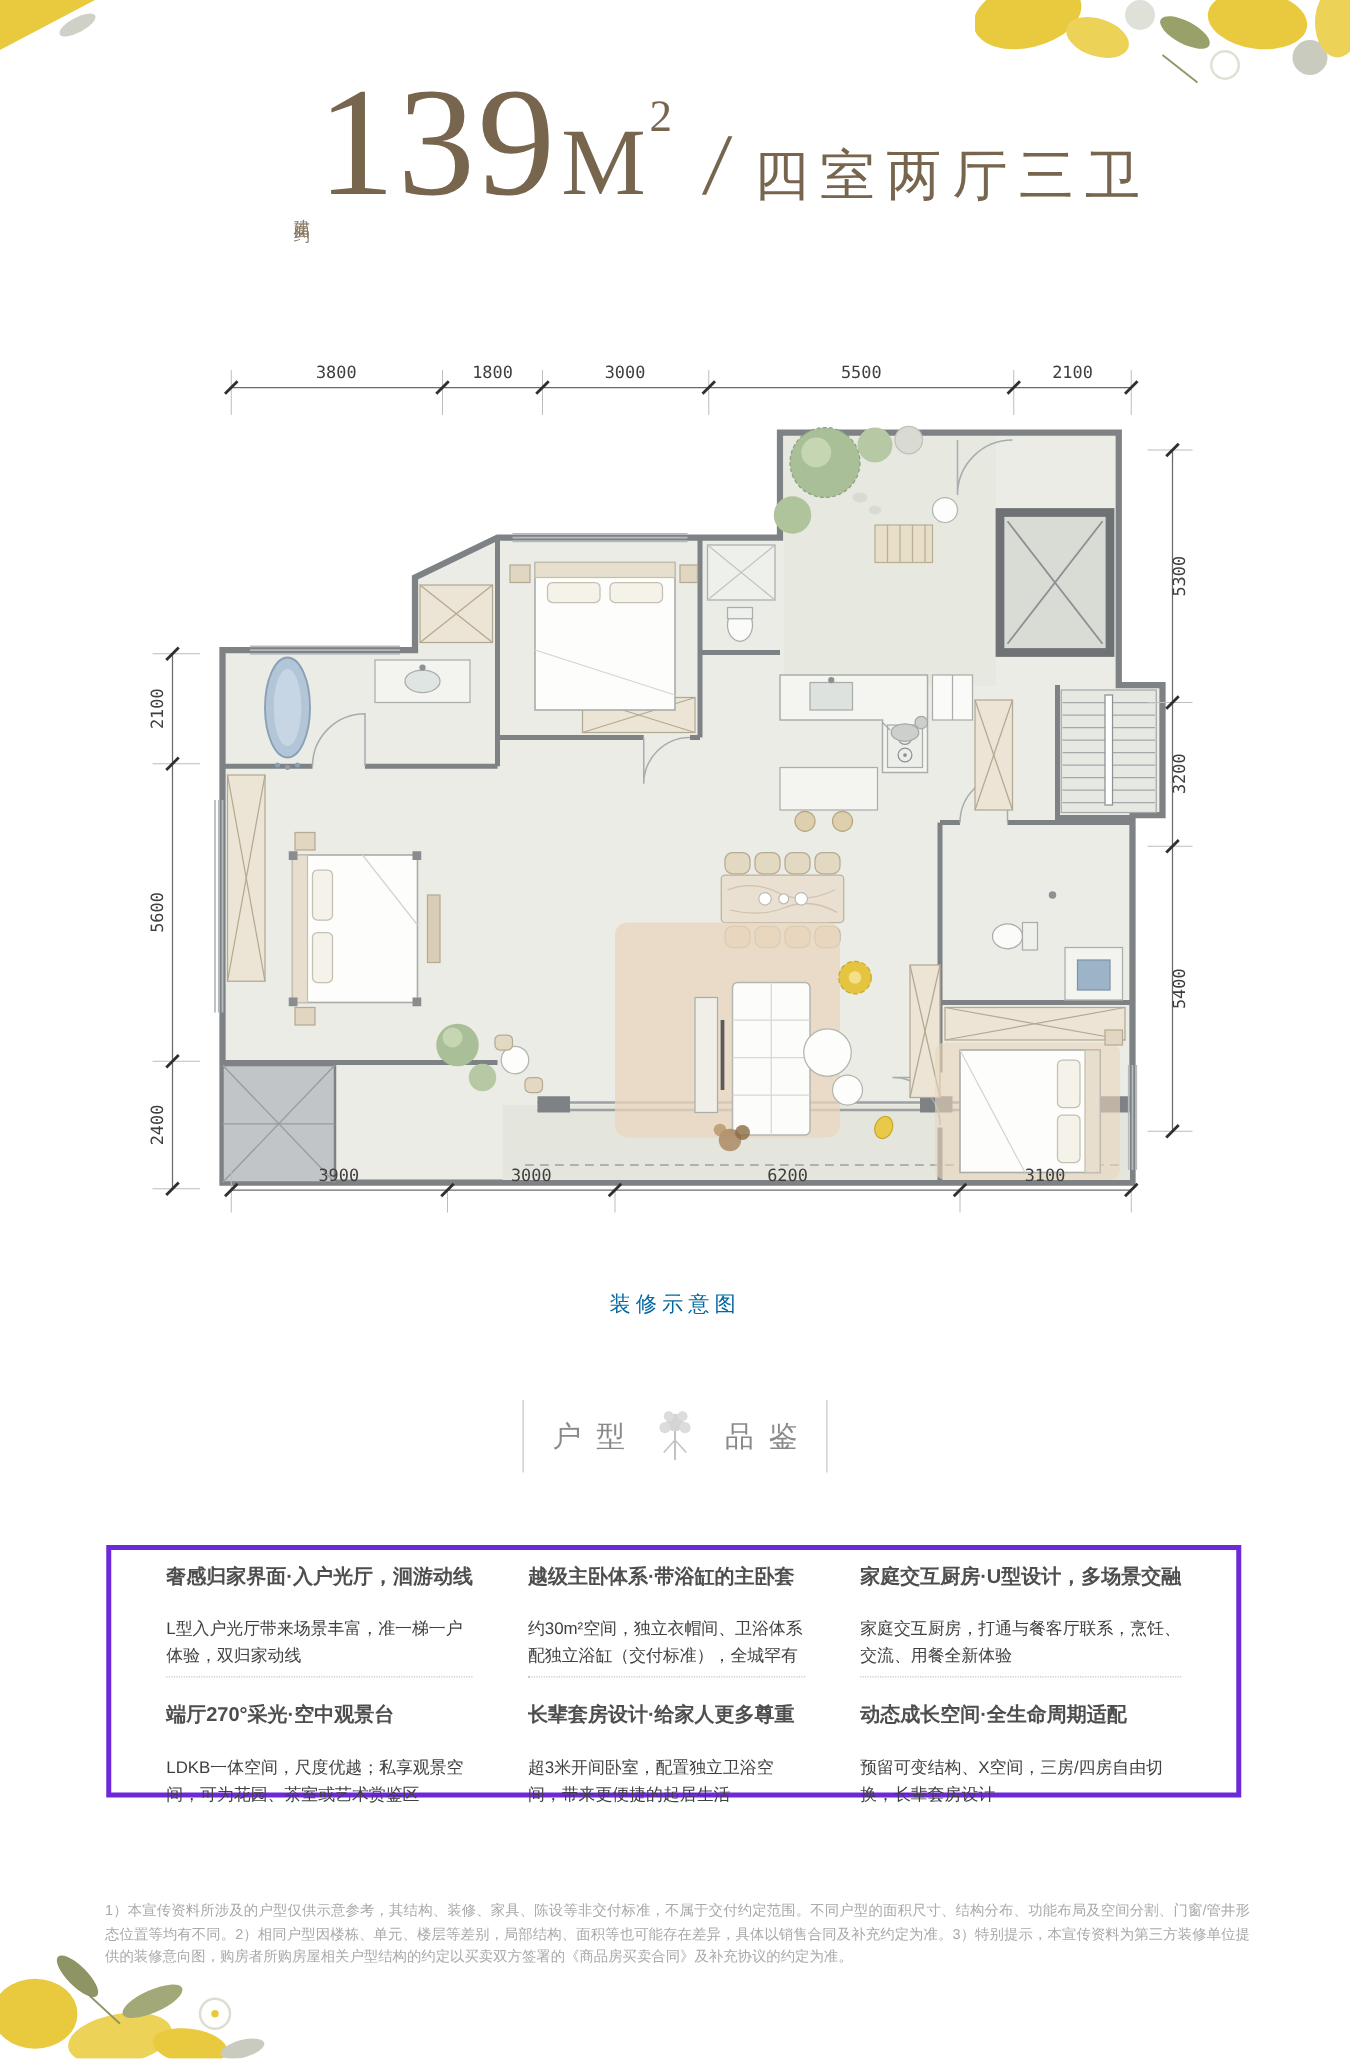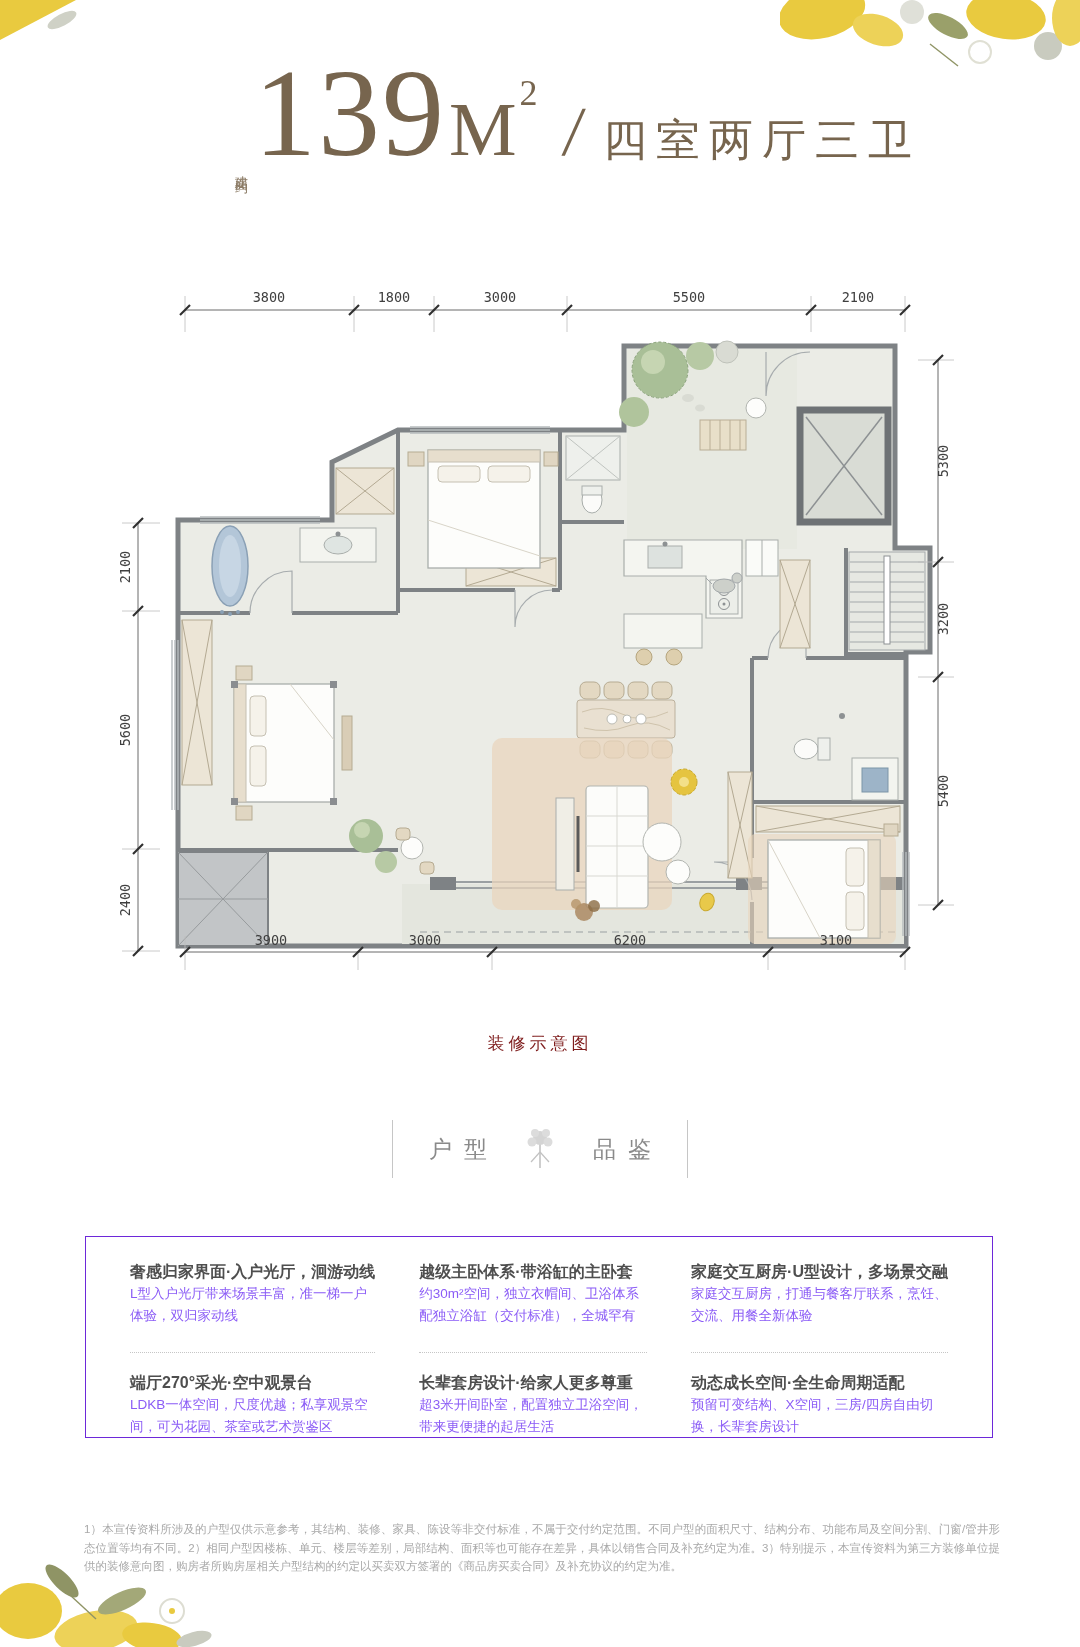--- a/index.html
+++ b/index.html
@@ -10,33 +10,33 @@
   .title-block{position:absolute;left:232px;top:58px;display:flex;align-items:baseline;color:#77654e;height:130px;}
   .vertical-label{writing-mode:vertical-rl;font-size:13px;letter-spacing:3px;color:#8a7a64;align-self:flex-end;margin:0 4px 14px 0;}
   .area-number{font-family:Liberation Serif, serif;font-size:124px;line-height:.9;letter-spacing:2px;}
   .area-unit{font-family:"Liberation Serif",serif;font-size:76px;margin-left:3px;}
   .area-exp{font-family:"Liberation Serif",serif;font-size:36px;position:relative;top:-50px;margin-left:3px;}
   .title-slash{font-family:"Liberation Serif",serif;font-size:70px;font-weight:300;margin:0 20px 0 26px;transform:skewX(-6deg);}
   .rooms-text{font-family:"Liberation Serif",serif;font-size:44px;letter-spacing:9px;}
 
   
   .plan-svg{position:absolute;left:100px;top:280px;width:860px;height:780px;}
-  .plan-caption{position:absolute;top:1032px;left:0;width:100%;text-align:center;font-size:17px;color:#7f1d1d;letter-spacing:4px;z-index:2;}
+  .plan-caption{position:absolute;top:1032px;left:0;width:100%;text-align:center;font-size:17px;color:#0369a1;letter-spacing:4px;z-index:2;}
 
   
-  .series-header{position:absolute;top:1120px;left:0;width:100%;display:flex;justify-content:center;align-items:center;gap:24px;color:#8d8d8d;}
+  .series-header{position:absolute;top:1120px;left:0;width:100%;display:flex;justify-content:center;align-items:center;gap:11px;color:#8d8d8d;}
   .series-vline{width:1px;height:58px;background:#c6c6c6;}
   .series-word{font-family:"Liberation Serif",serif;font-size:23px;letter-spacing:12px;text-indent:12px;color:#8a8a8a;}
 
   
-  .features-box{position:absolute;left:85px;top:1236px;width:908px;height:202px;border:1px solid #6d28d9;box-sizing:border-box;
-    display:grid;grid-template-columns:1fr 1fr 1fr;column-gap:44px;padding:25px 44px 0 44px;background:#fff;}
+  .features-box{position:absolute;left:85px;top:1236px;width:908px;height:202px;border:4px solid #6d28d9;box-sizing:border-box;
+    display:grid;grid-template-columns:1fr 1fr 1fr;column-gap:44px;padding:11px 44px 0 44px;background:#fff;}
   .feat-row1{height:76px;}
   .feat-title{font-size:16px;font-weight:700;color:#4e4e4e;white-space:nowrap;}
-  .feat-body{margin-top:0;font-size:13.5px;color:#8b5cf6;line-height:1.6;}
+  .feat-body{margin-top:20px;font-size:13.5px;color:#404040;line-height:1.6;}
   .feat-divider{border-top:1px dotted #c6c6c6;margin:14px 0 20px 0;height:0;}
 
   
   .disclaimer{position:absolute;left:84px;top:1520px;width:916px;font-size:11.5px;color:#a9a9a9;line-height:1.62;text-align:justify;}
   .watermark{position:absolute;right:8px;top:1672px;font-size:27px;font-weight:700;letter-spacing:1px;color:#ffffff;
     text-shadow:-1.5px -1.5px 0 #5a5a5a,1.5px -1.5px 0 #5a5a5a,-1.5px 1.5px 0 #5a5a5a,1.5px 1.5px 0 #5a5a5a,3px 3px 3px #3d3d3d;}
 
   .corner-tl{position:absolute;left:0;top:0;}
   .corner-tr{position:absolute;right:0;top:0;}
   .corner-bl{position:absolute;left:0;bottom:0;}

